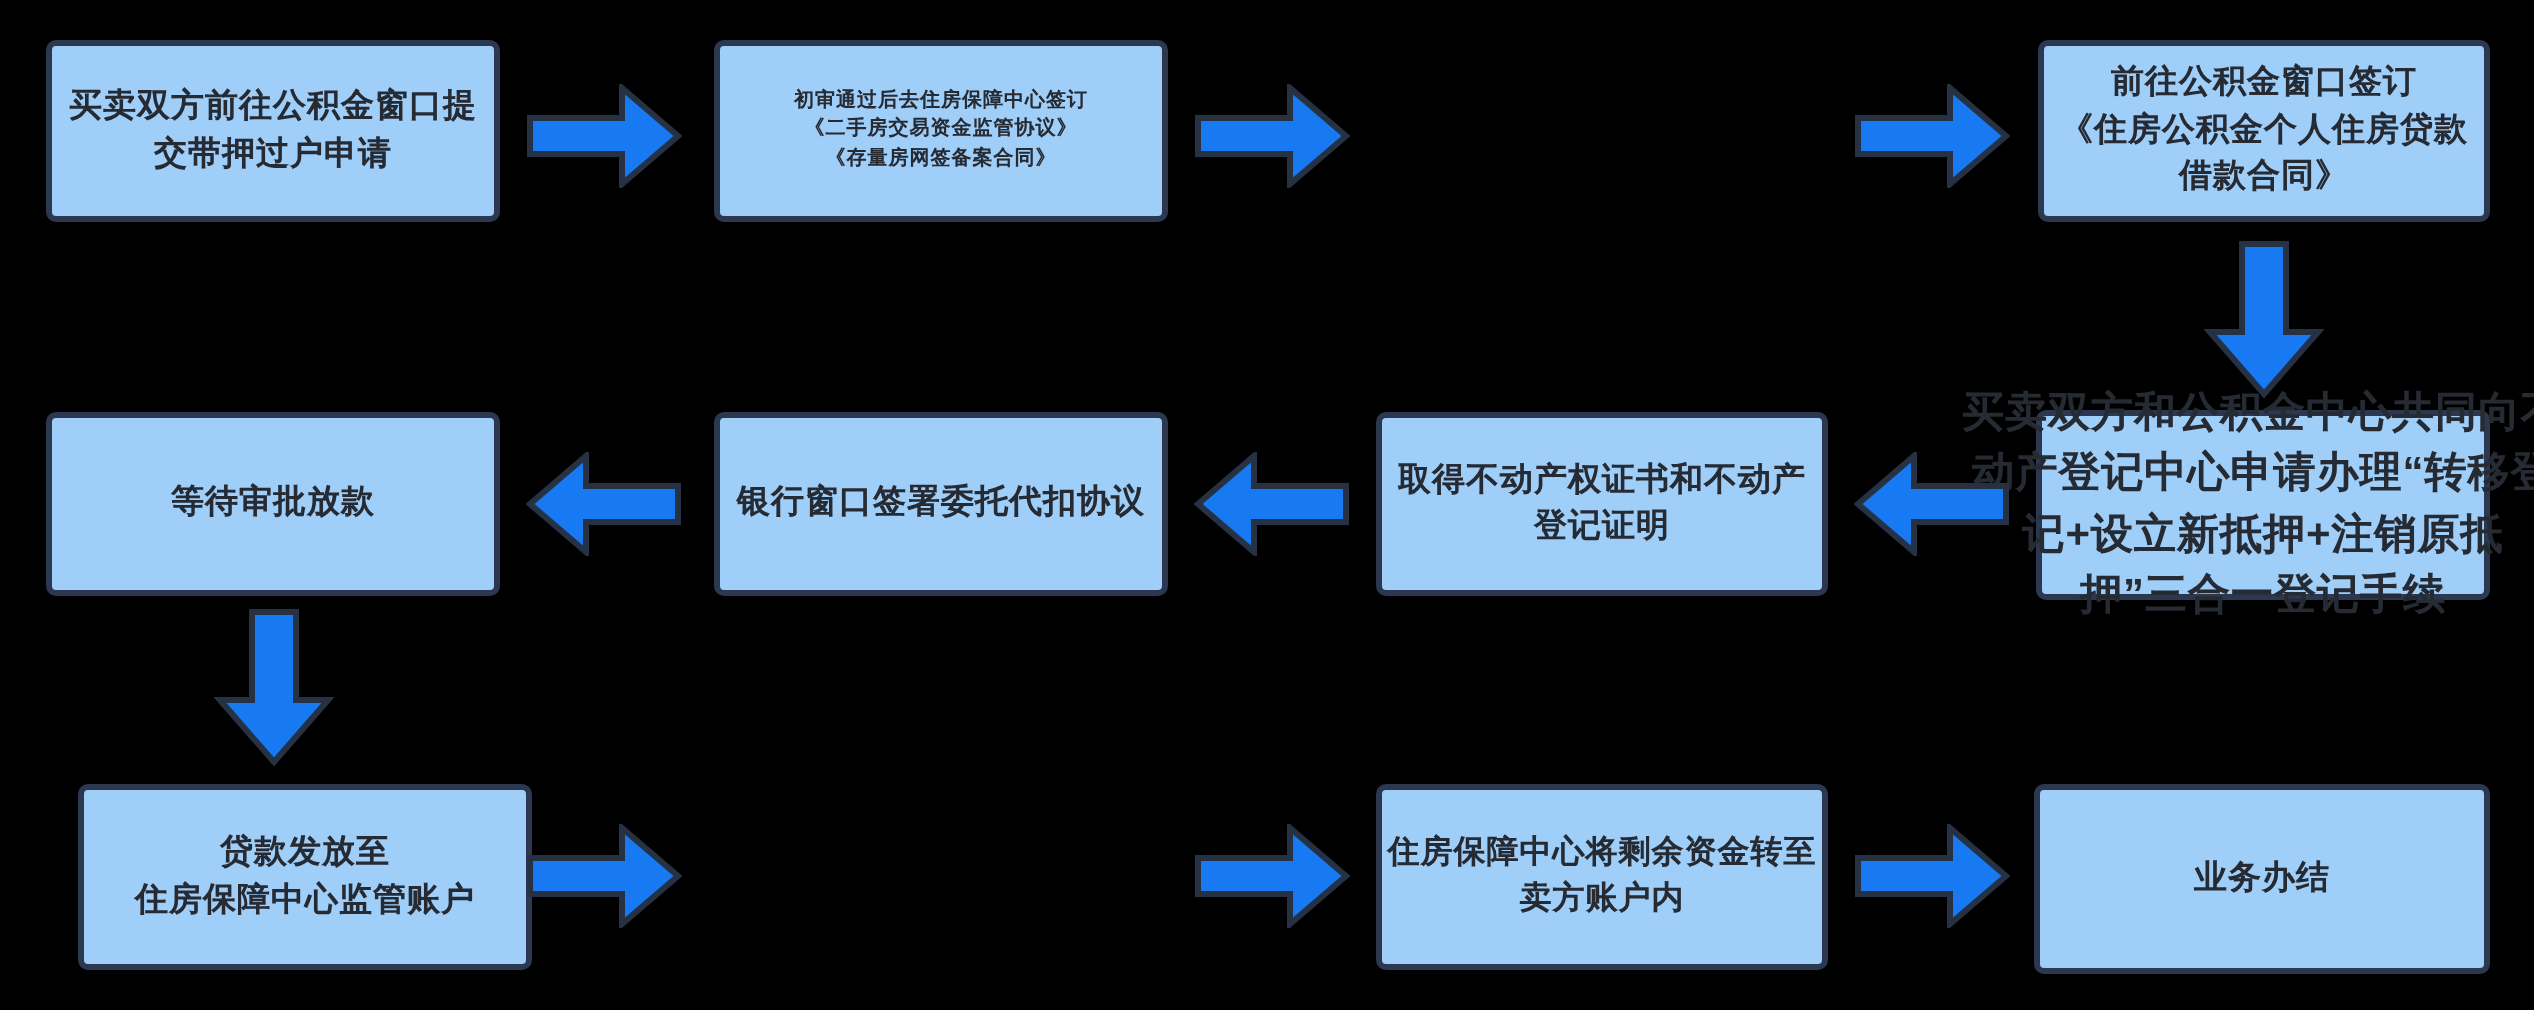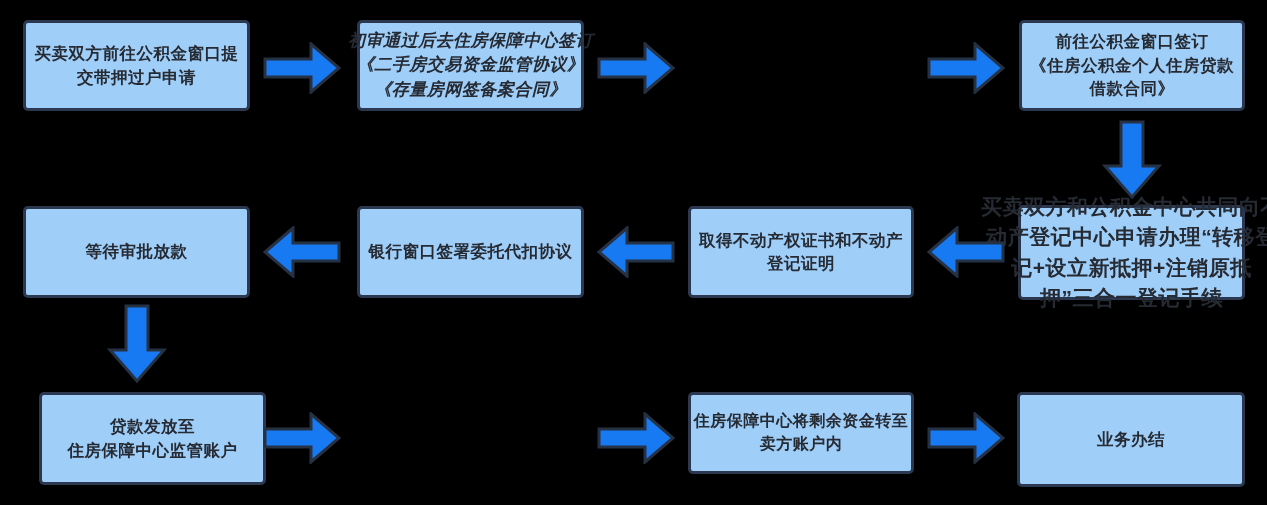--- a/index.html
+++ b/index.html
@@ -23,21 +23,21 @@
     align-items:center;
     justify-content:center;
     text-align:center;
     color:var(--text);
     font-weight:700;
     font-size:16.5px;
     line-height:1.42;
     white-space:pre;
     letter-spacing:0.5px;
   }
-  .fs155{font-size:17px;font-style:italic;}
+  .fs155{font-size:10px;}
   .fs15{font-size:21px;line-height:1.45;}
   .fs16{font-size:16px;}
   .arrow{position:absolute;display:block;}
   .arrow polygon{fill:var(--arrow-fill);stroke:var(--arrow-outline);stroke-width:3;stroke-linejoin:miter;}
 </style>
 </head>
 <body>
 
 <div class="canvas">
 
@@ -54,21 +54,21 @@
 动产登记中心申请办理“转移登
 记+设立新抵押+注销原抵
 押”三合一登记手续</div>
   <div class="step" style="left:688px;top:206px;width:226px;height:92px;">取得不动产权证书和不动产
 登记证明</div>
   <div class="step" style="left:357px;top:206px;width:227px;height:92px;">银行窗口签署委托代扣协议</div>
   <div class="step" style="left:23px;top:206px;width:227px;height:92px;">等待审批放款</div>
 
   <div class="step" style="left:23px;top:392px;width:227px;height:93px;margin-left:16px;">贷款发放至
 住房保障中心监管账户</div>
-  <div class="step fs16" style="left:688px;top:392px;width:226px;height:82px;">住房保障中心将剩余资金转至
+  <div class="step fs16" style="left:688px;top:392px;width:226px;height:93px;">住房保障中心将剩余资金转至
 卖方账户内</div>
   <div class="step" style="left:1017px;top:392px;width:228px;height:95px;">业务办结</div>
 
   <svg class="arrow" style="left:263px;top:42px;" width="78" height="52" viewBox="0 0 78 52">
     <polygon points="2,17 48,17 48,2 76,26 48,50 48,35 2,35"></polygon>
   </svg>
   <svg class="arrow" style="left:597px;top:42px;" width="78" height="52" viewBox="0 0 78 52">
     <polygon points="2,17 48,17 48,2 76,26 48,50 48,35 2,35"></polygon>
   </svg>
   <svg class="arrow" style="left:927px;top:42px;" width="78" height="52" viewBox="0 0 78 52">

